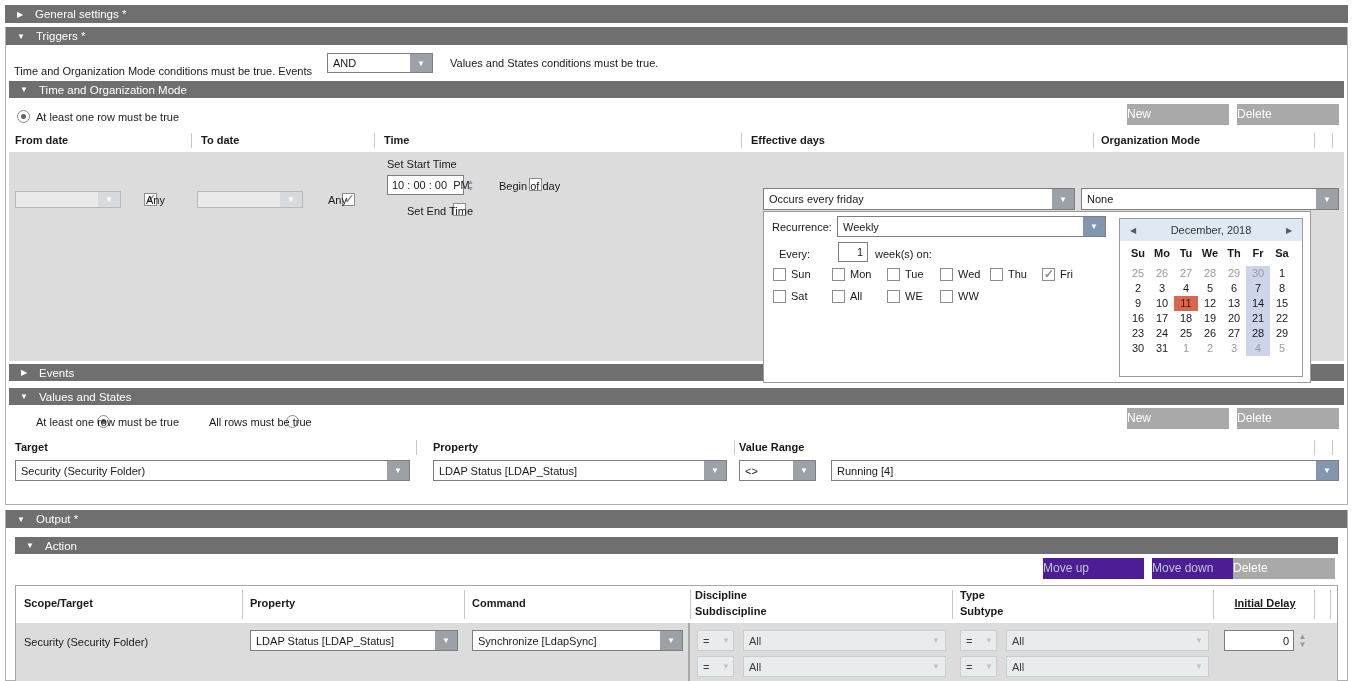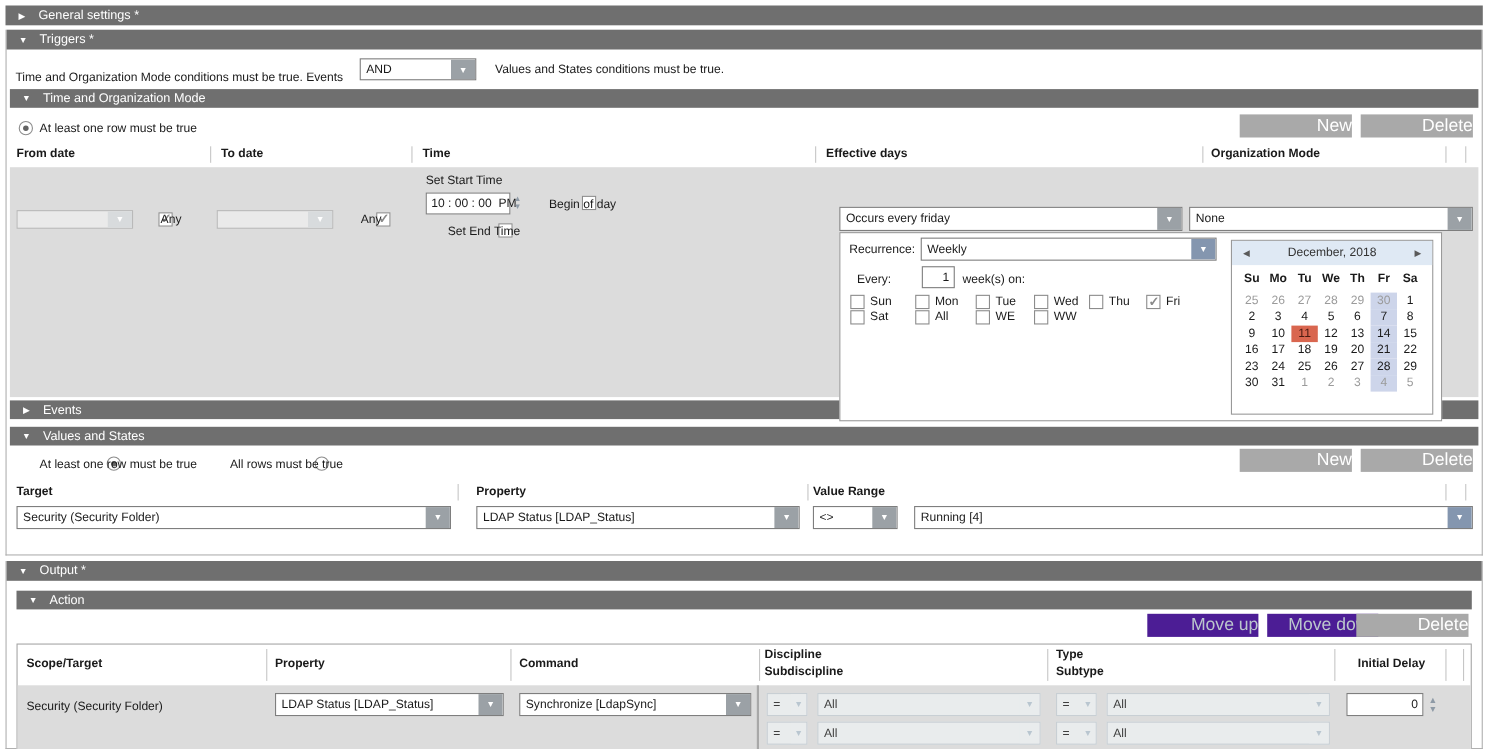--- a/index.html
+++ b/index.html
@@ -43,41 +43,41 @@
   .tinput.right { justify-content:flex-end; }
   .pre { white-space:pre; }
 
   
   .spin { position:absolute; width:11px; display:flex; flex-direction:column;
           align-items:center; justify-content:center; color:#8e9aa6; font-size:7px;
           line-height:7px; }
 
   
   .btn { position:absolute; width:102px; height:21px; background:#a9a9a9; color:#fff;
-         font-size:16px; text-align:right; line-height:21px; }
+         font-size:12px; text-align:left; line-height:21px; }
   .btn.disabled { background:#4c1d95; color:#bcc7cd;margin-left:28px; }
 
   
   .cb { width:13px; height:13px; background:#fff; border:1px solid #8c8c8c;
         display:inline-block; position:relative; flex:none; }
   .cb.checked::after { content:"\2713"; position:absolute; top:-2px; left:1px;
         font-size:12px; font-weight:bold; color:#8a8a8a; }
   .radio { width:13px; height:13px; border:1px solid #8c8c8c; border-radius:50%;
         background:#fff; display:inline-block; position:relative; flex:none; }
   .radio.sel::after { content:""; position:absolute; inset:3px; background:#636363;
         border-radius:50%; }
 
   
   .grayrow { position:absolute; background:#dcdcdc; }
 
   
   #popup { position:absolute; left:757px; top:184px; width:548px; height:172px;
            background:#fff; border:1px solid #9a9a9a; z-index:5; }
   #wk-grid { position:absolute; left:9px; top:55px; display:grid;
-             grid-template-columns:59px 55px 53px 50px 52px 56px; }
+             grid-template-columns:59px 55px 53px 50px 52px 56px; row-gap:8px; }
   .wk-item { display:flex; align-items:center; gap:5px; height:14px; }
 
   
   #cal { position:absolute; left:355px; top:6px; width:184px; height:159px;
          background:#fff; border:1px solid #999; }
   #cal-head { height:22px; background:#dfe9f4; color:#333; display:flex; align-items:center; }
   .cal-nav { width:26px; text-align:center; font-size:8px; color:#5a5a5a; }
   #cal-title { flex:1; text-align:center; }
   #cal-days, #cal-grid { display:grid; grid-template-columns:repeat(7, 24px); padding-left:6px; }
   #cal-days { margin-top:4px; }
@@ -366,21 +366,21 @@
 
     <div id="action-table">
 
       <span class="th" style="left:8px;top:11px;">Scope/Target</span>
       <span class="th" style="left:234px;top:11px;">Property</span>
       <span class="th" style="left:456px;top:11px;">Command</span>
       <span class="th" style="left:679px;top:3px;text-align:center;">Discipline</span>
       <span class="th" style="left:679px;top:19px;">Subdiscipline</span>
       <span class="th" style="left:944px;top:3px;">Type</span>
       <span class="th" style="left:944px;top:19px;">Subtype</span>
-      <span class="th" style="left:1203px;top:11px;width:92px;text-align:center;">Initial Delay</span>
+      <span class="th" style="left:1203px;top:11px;width:92px;text-align:center;text-decoration:underline;">Initial Delay</span>
       <span class="sep" style="left:226px;top:4px;height:29px;"></span>
       <span class="sep" style="left:448px;top:4px;height:29px;"></span>
       <span class="sep" style="left:674px;top:4px;height:29px;"></span>
       <span class="sep" style="left:936px;top:4px;height:29px;"></span>
       <span class="sep" style="left:1197px;top:4px;height:29px;"></span>
       <span class="sep" style="left:1298px;top:4px;height:29px;"></span>
       <span class="sep" style="left:1314px;top:4px;height:29px;"></span>
 
       <div class="grayrow" style="left:0;top:37px;width:1321px;height:60px;"></div>
       <span class="sep" style="left:672px;top:37px;height:60px;width:2px;background:#a8a8a8;"></span>

